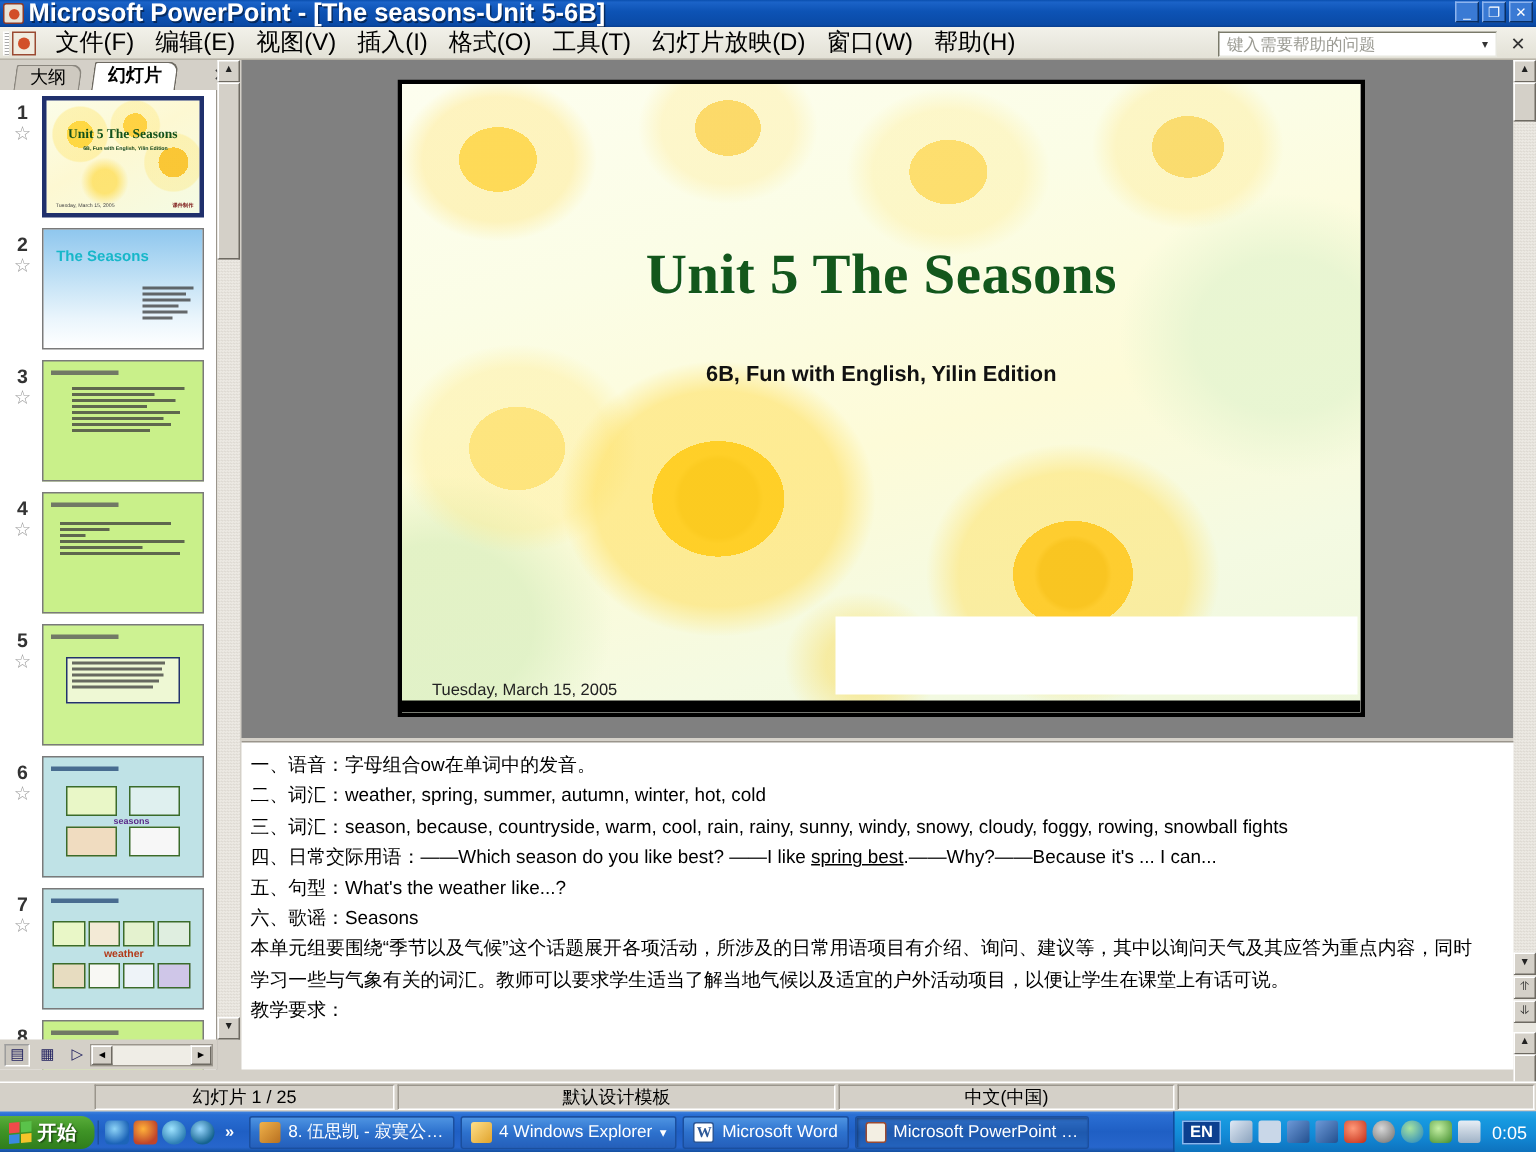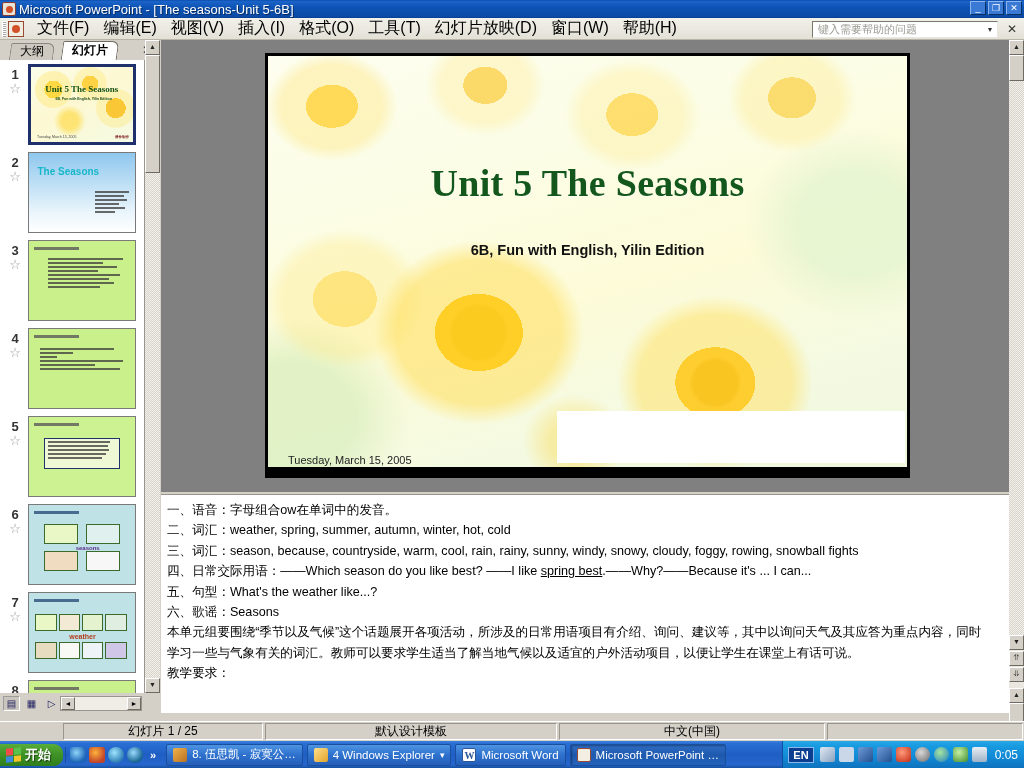--- a/index.html
+++ b/index.html
@@ -22,21 +22,21 @@
   .titlebar .tb-icon {
     width: 14px; height: 14px; margin-left: 2px; margin-right: 3px;
     background: #e8e4d8; border: 1px solid #8a3a2a; border-radius: 2px;
     position: relative; flex: none;
   }
   .titlebar .tb-icon::after {
     content: ""; position: absolute; left: 3px; top: 3px; width: 7px; height: 7px;
     background: #d24f28; border-radius: 50%;
   }
   .titlebar .tb-text {
-    color: #fff; font-weight: normal; font-size: 13px;
+    color: #fff; font-weight: bold; font-size: 17px;
     text-shadow: 1px 1px 0 rgba(0,0,0,.45); white-space: nowrap;
   }
   .tb-buttons { position: absolute; right: 2px; top: 1px; display: flex; gap: 2px; }
   .tb-btn {
     width: 16px; height: 14px; background: #3a7ad4;
     border: 1px solid; border-color: #8db4ee #0a2f63 #0a2f63 #8db4ee;
     color: #fff; font-size: 9px; line-height: 12px; text-align: center;
     font-family: "Liberation Sans", sans-serif;
   }
 
@@ -502,21 +502,21 @@
     <div class="note-line">六、歌谣：Seasons</div>
     <div class="note-line">本单元组要围绕“季节以及气候”这个话题展开各项活动，所涉及的日常用语项目有介绍、询问、建议等，其中以询问天气及其应答为重点内容，同时</div>
     <div class="note-line">学习一些与气象有关的词汇。教师可以要求学生适当了解当地气候以及适宜的户外活动项目，以便让学生在课堂上有话可说。</div>
     <div class="note-line">教学要求：</div>
   </div>
 
   <div class="statusbar">
     <div class="sbcell" style="width:60px;border:none;"></div>
     <div class="sbcell" style="width:200px;">幻灯片 1 / 25</div>
     <div class="sbcell" style="width:292px;">默认设计模板</div>
-    <div class="sbcell" style="width:266px;">中文(中国)</div>
+    <div class="sbcell" style="width:224px;">中文(中国)</div>
     <div class="sbcell" style="flex:1;"></div>
   </div>
 
   <div class="taskbar">
     <div class="startbtn">
       <div class="winflag">
         <i style="background:#f04a4a"></i>
           <i style="background:#5ac24a"></i>
         <i style="background:#3a8ae0"></i>
           <i style="background:#f5c42a"></i>

